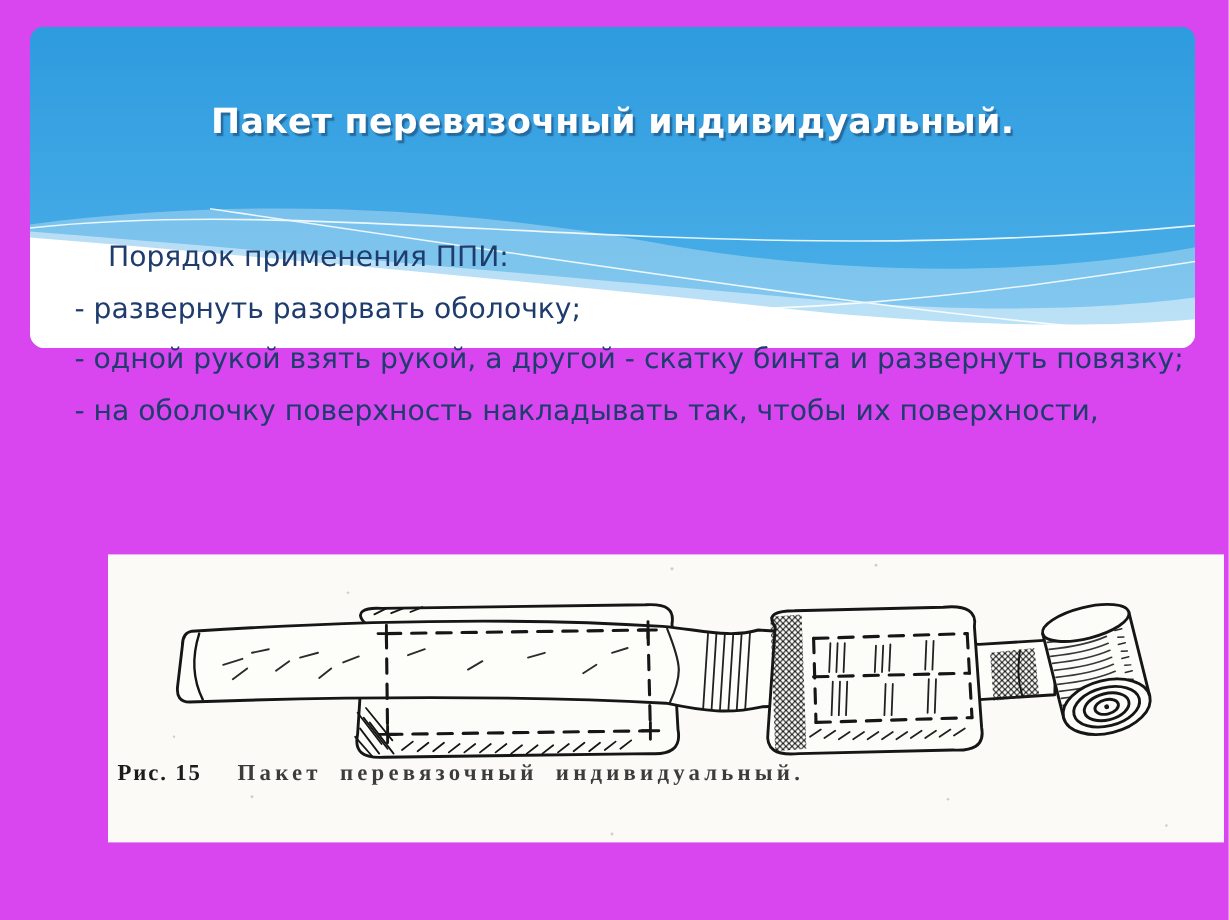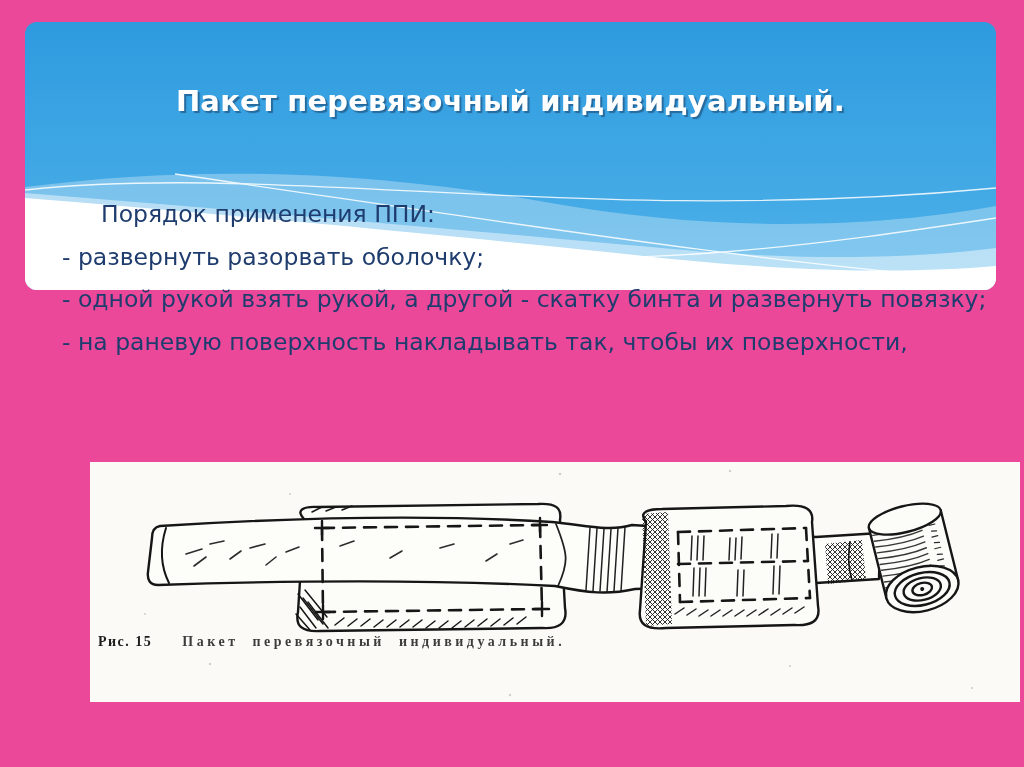--- a/index.html
+++ b/index.html
@@ -1,17 +1,17 @@
 <!DOCTYPE html>
 <html><head>
 <meta charset="utf-8">
 <style>
   html,body{margin:0;padding:0;background:#ffffff;}
   .slide{
-    position:relative;width:1024px;height:767px;background:#ec4899;overflow:hidden;
+    position:relative;width:1024px;height:767px;background:#d946ef;overflow:hidden;
     font-family:"DejaVu Sans","Liberation Sans",sans-serif;
   }
   
   .banner{
     position:absolute;left:25px;top:22px;width:971px;height:268px;
     border-radius:12px;overflow:hidden;
   }
   .banner svg{position:absolute;left:0;top:0;}
   .slide-title{
     position:absolute;left:0;top:62px;width:100%;
@@ -19,31 +19,31 @@
     font-size:29px;font-weight:bold;color:#ffffff;
     text-shadow:2px 2px 1px rgba(20,50,90,0.5);
     letter-spacing:0.2px;
   }
   
   .body-text{
     position:absolute;left:62px;top:193px;width:930px;
     font-size:23.5px;line-height:42.6px;color:#1E3C6D;
   }
   .body-line{white-space:nowrap;}
-  .body-line.indent{margin-left:39px;}
+  .body-line.indent{margin-left:28px;}
   
   .figure{
     position:absolute;left:90px;top:462px;width:930px;height:240px;
     background:#fbfaf6;
   }
   .figure svg{position:absolute;left:0;top:0;}
   .figcaption{
     position:absolute;left:8px;top:172px;
     font-family:"Liberation Serif","DejaVu Serif",serif;
-    font-size:14px;color:#1c1c1c;white-space:nowrap;
+    font-size:19px;color:#1c1c1c;white-space:nowrap;
   }
   .fig-label{font-weight:bold;letter-spacing:1.5px;margin-right:30px;}
   .fig-text{letter-spacing:3.5px;word-spacing:7px;font-weight:bold;opacity:.85;}
 </style>
 </head>
 <body>
 
 <div class="slide">
 
   <div class="banner">
@@ -67,21 +67,21 @@
         <path d="M380,232 C620,248 800,222 971,196"></path>
       </g>
     </svg>
     <div class="slide-title">Пакет перевязочный индивидуальный.</div>
   </div>
 
   <div class="body-text">
     <div class="body-line indent">Порядок применения ППИ:</div>
     <div class="body-line">- развернуть разорвать оболочку;</div>
     <div class="body-line">- одной рукой взять рукой, а другой - скатку бинта и развернуть повязку;</div>
-    <div class="body-line">- на раневую поверхность накладывать так, чтобы их поверхности,</div>
+    <div class="body-line">- на оболочку поверхность накладывать так, чтобы их поверхности,</div>
   </div>
 
   <div class="figure">
     <svg width="930" height="240" viewBox="0 0 930 240">
       <defs>
         <pattern id="xh" width="5" height="5" patternUnits="userSpaceOnUse">
           <path d="M0,0 L5,5 M5,0 L0,5" stroke="#1b1b1b" stroke-width="0.9"></path>
         </pattern>
       </defs>
 

